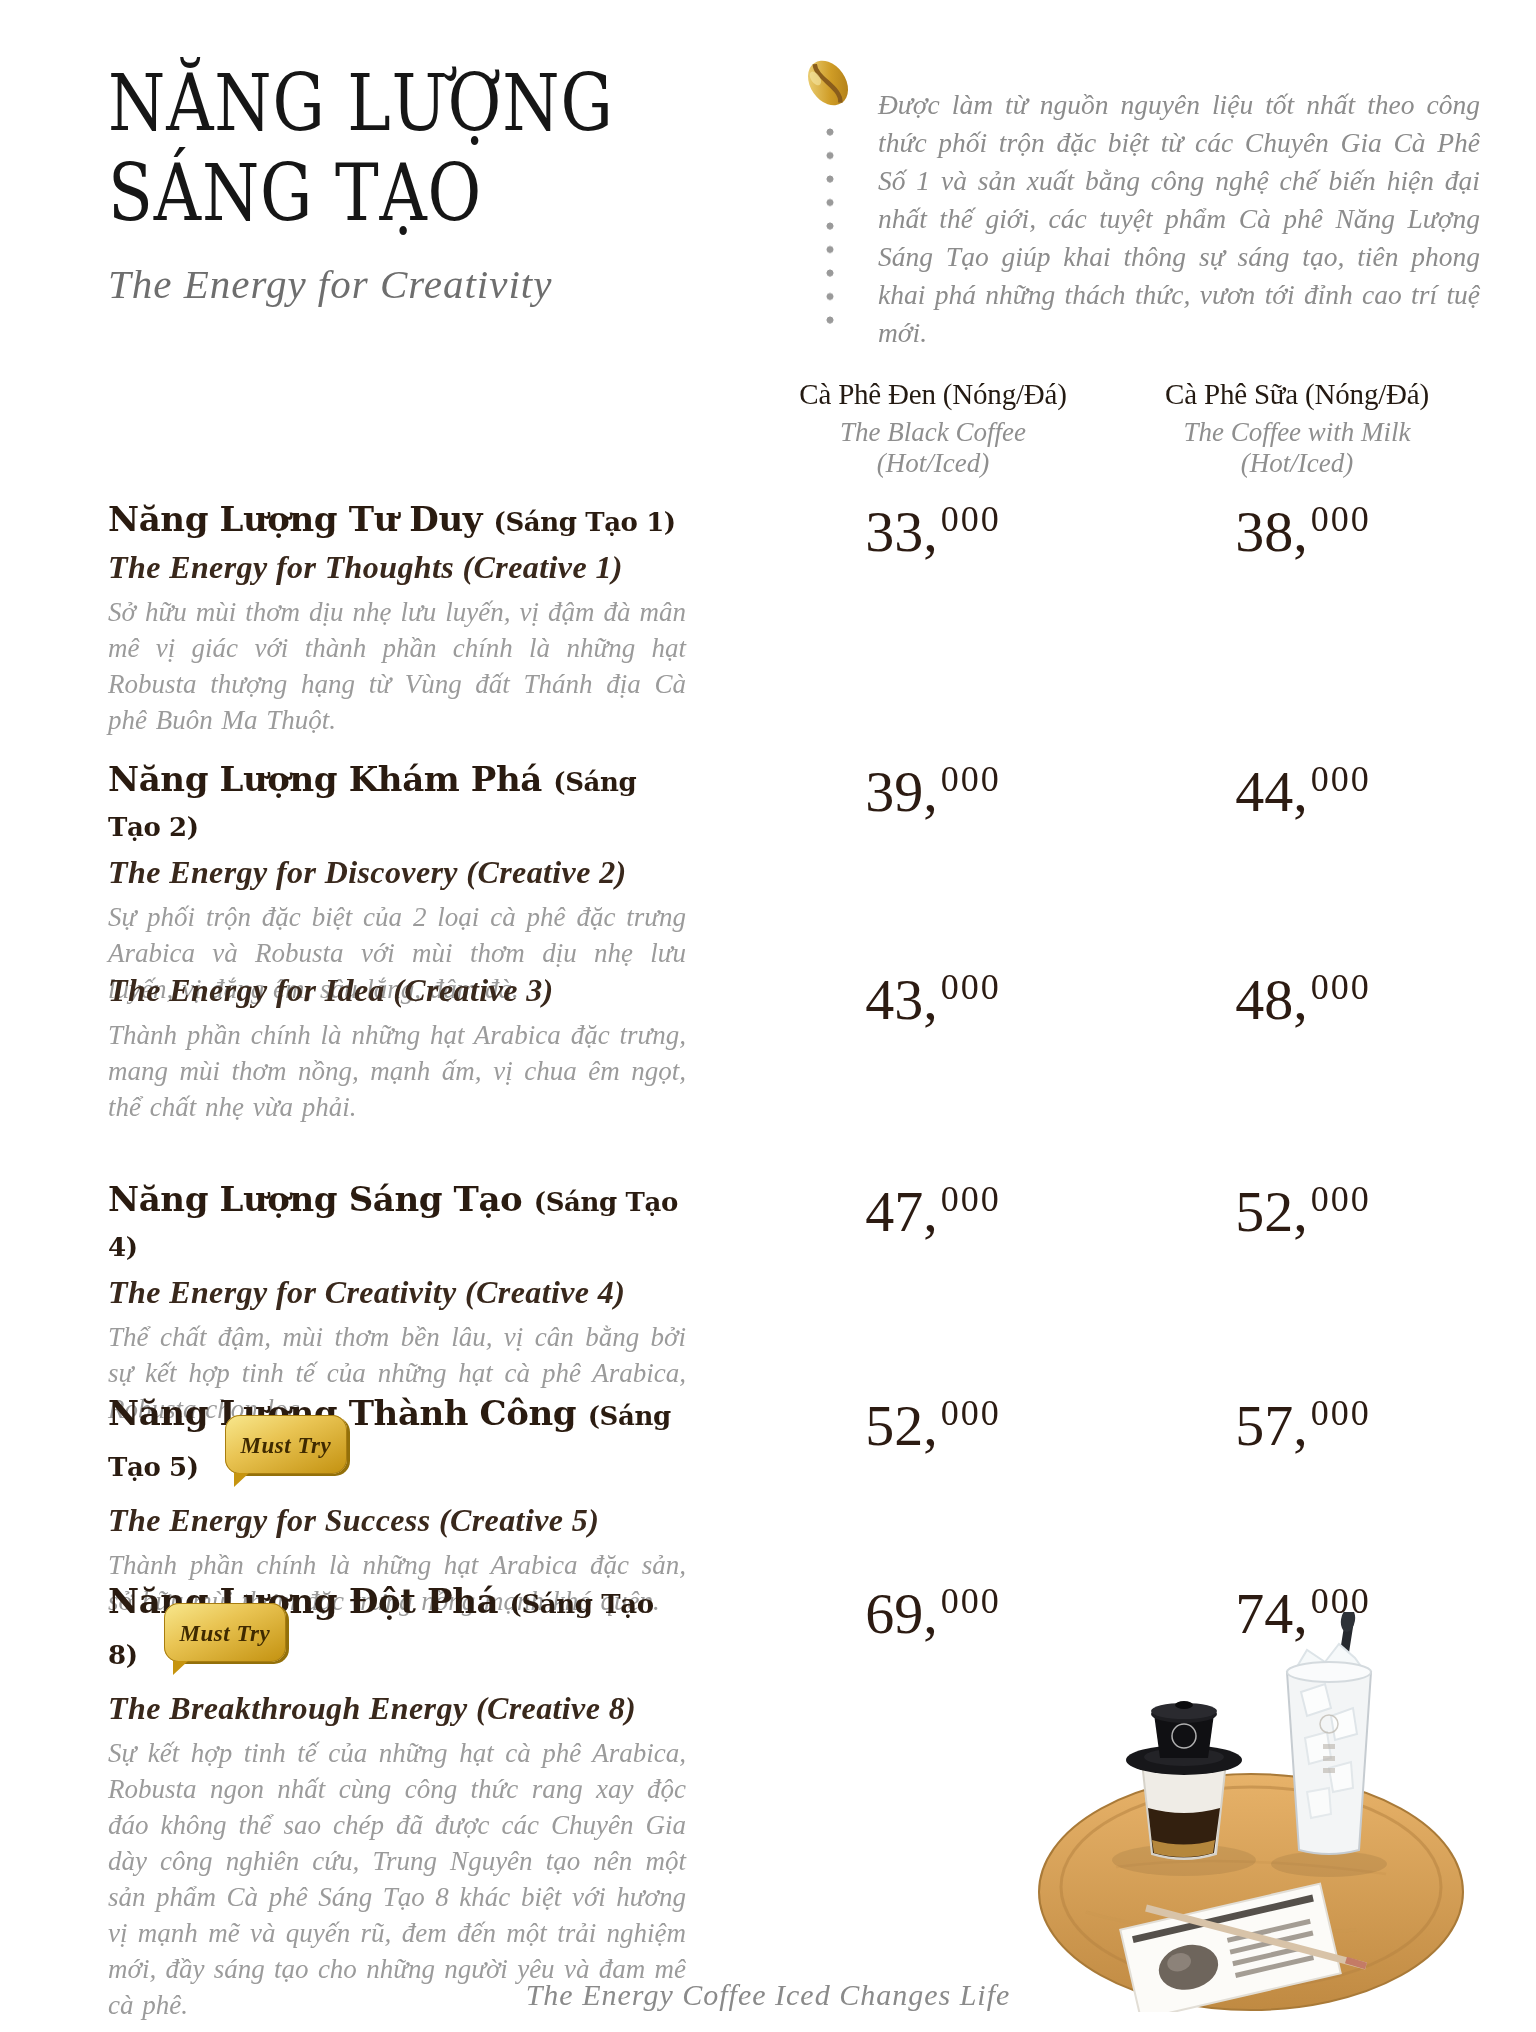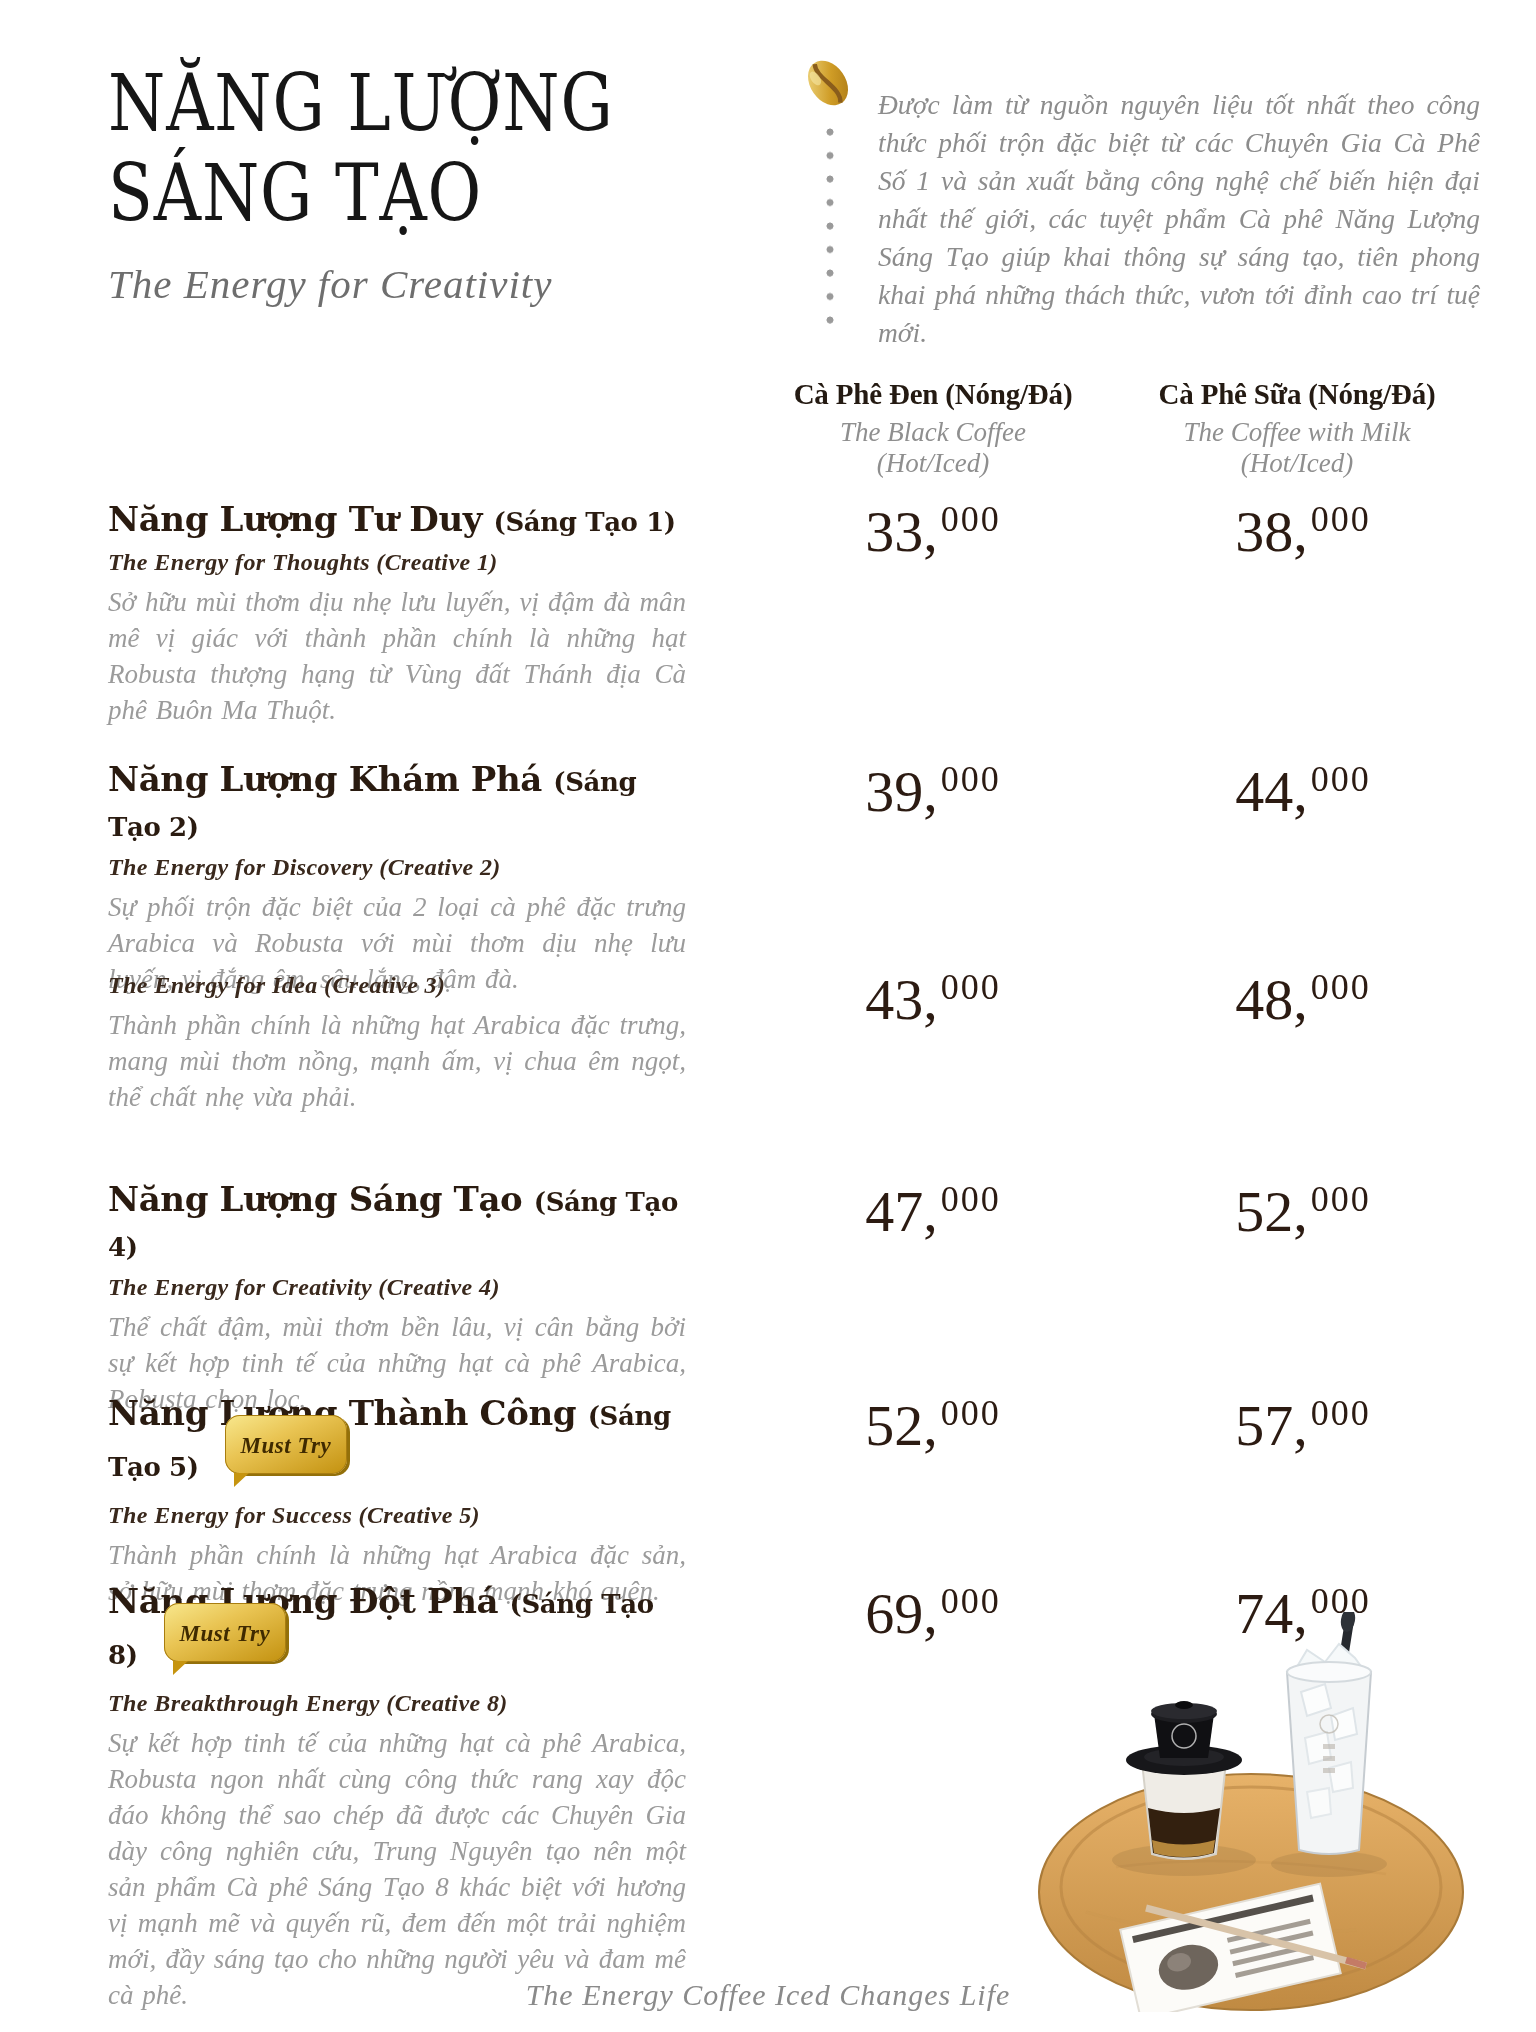--- a/index.html
+++ b/index.html
@@ -27,32 +27,32 @@
   }
   .intro {
     position:absolute; left:878px; top:86px; width:602px;
     font-style:italic; font-size:27.5px; line-height:38px; color:#8c8c8c;
     text-align:justify; word-spacing:2px;
   }
   
   .colhead { position:absolute; top:378px; width:310px; text-align:center; }
   .colhead.c1 { left:778px; }
   .colhead.c2 { left:1142px; }
-  .colhead-vn { font-weight:700; font-size:29px; color:#241a12; letter-spacing:-0.2px;text-align:center; }
+  .colhead-vn { font-weight:400; font-size:29px; color:#241a12; letter-spacing:-0.2px;text-align:center; }
   .colhead-en { font-style:italic; font-size:27px; line-height:31px; color:#8f8f8f; margin-top:6px; }
   
   .row { position:absolute; left:0; width:1536px; }
   .info { position:absolute; left:108px; top:0; width:578px; }
   .item-name {
     font-family:"DejaVu Serif", serif; font-weight:700; font-size:34px;
     color:#2a1b10; letter-spacing:-0.4px; line-height:42px;
   }
   .item-tag { font-size:26px; font-weight:700; letter-spacing:-0.4px; }
   .item-en {
-    font-style:italic; font-weight:700; font-size:24px; color:#39281c;
+    font-style:italic; font-weight:700; font-size:32px; color:#39281c;
     margin-top:6px; letter-spacing:0.4px;
   }
   .item-desc {
     font-style:italic; font-size:27px; line-height:36px; color:#9b9b9b;
     text-align:justify; margin-top:8px; word-spacing:2px;
   }
   .price {
     position:absolute; top:-16px; width:270px; text-align:center;
     font-size:58px; color:#2c1b12; white-space:nowrap;margin-top:16px;
   }

